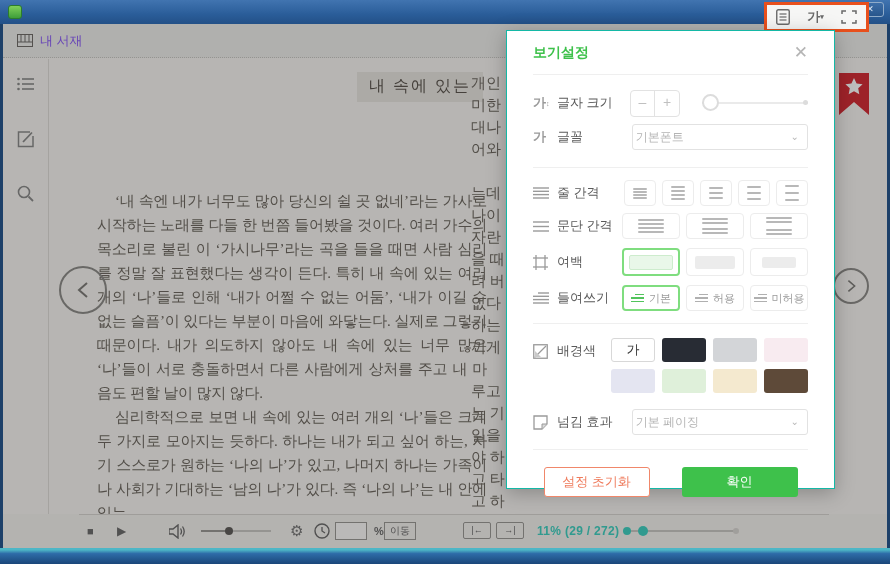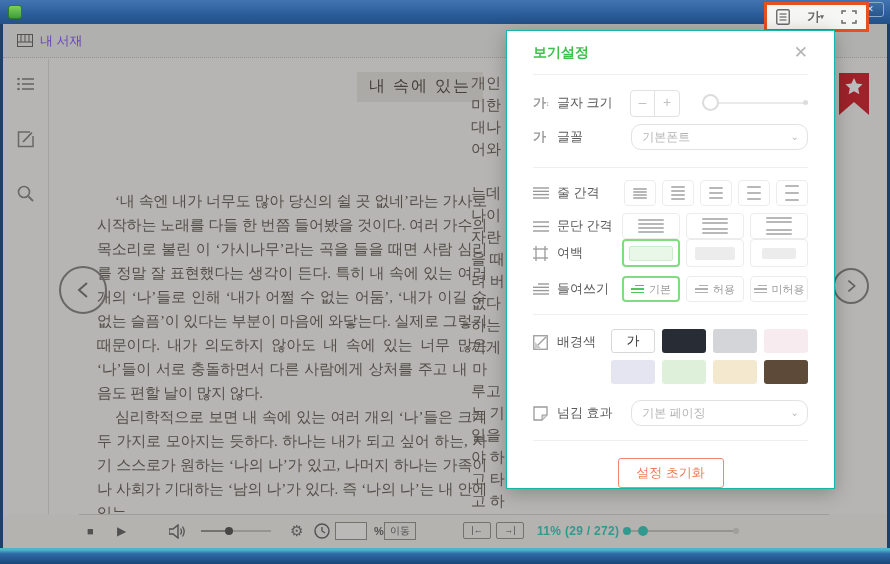--- a/index.html
+++ b/index.html
@@ -103,22 +103,22 @@
   .stepper { display:flex; border:1px solid #e2e2e2; border-radius:4px; overflow:hidden; }
   .stepper span { width:27px; height:25px; text-align:center; line-height:23px; color:#c0c0c0; font-size:14px; }
   .stepper span:first-child { border-right:1px solid #e2e2e2; }
 
   .fs-slider { position:relative; width:118px; height:20px; margin-left:22px; }
   .fs-track { position:absolute; left:0; right:0; top:9px; height:2px; background:#eaeaea; }
   .fs-handle { position:absolute; left:0; top:1px; width:17px; height:17px; border-radius:50%;
     background:#fff; border:2px solid #dcdcdc; }
   .fs-end { position:absolute; right:0; top:7px; width:5px; height:5px; border-radius:50%; background:#dcdcdc; }
 
-  .dropdown { position:relative; width:192px; height:26px; border:1px solid #e2e2e2; border-radius:10px;
-    color:#b4b4b4; font-size:12px; line-height:24px; padding:0 10px; }
+  .dropdown { position:relative; width:192px; height:26px; border:1px solid #e2e2e2; border-radius:3px;
+    color:#b4b4b4; font-size:12px; line-height:24px; padding:0 3px; }
   .dd-chevron { position:absolute; right:8px; top:0; color:#b8b8b8; font-size:10px; }
 
   .opt-row { display:flex; gap:6px; }
   .opt-btn { border:1px solid #ececec; border-radius:4px; background:#fff;
     display:flex; align-items:center; justify-content:center; }
   .opt-sm { width:32px; height:26px; }
   .opt-md { width:58px; height:26px; }
   .opt-sel { border:2px solid #7fdd7f; }
 
   .bars { display:flex; flex-direction:column; align-items:center; }
@@ -433,21 +433,21 @@
           <span class="bars pbars pg">
               <i></i>
               <i></i>
               <i class="pgap6"></i>
               <i></i>
             </span>
           </div>
       </div>
     </div>
 
-    <div class="prow" style="">
+    <div class="prow" style="margin-top:9px;">
       <div class="prow-label">
         <span class="pic">
           <svg width="15" height="15" viewBox="0 0 15 15">
             <line x1="3" y1="0" x2="3" y2="15" stroke="#9a9a9a" stroke-width="1.3"></line>
             <line x1="12" y1="0" x2="12" y2="15" stroke="#9a9a9a" stroke-width="1.3"></line>
             <line x1="0" y1="3" x2="15" y2="3" stroke="#9a9a9a" stroke-width="1.3"></line>
             <line x1="0" y1="12" x2="15" y2="12" stroke="#9a9a9a" stroke-width="1.3"></line>
           </svg>
         </span>
         <span>여백</span>
@@ -543,17 +543,18 @@
       <div class="dropdown">
         <span>기본 페이징</span>
         <span class="dd-chevron">⌄</span>
       </div>
     </div>
 
     <div class="sect-divider"></div>
 
     <div class="panel-actions" style="margin-top:17px;gap:32px;">
       <div class="btn-reset">설정 초기화</div>
+      <div class="btn-confirm">확인</div>
     </div>
   </div>
 
   <div class="bottom-strip"></div>
 </div>
 
 </body></html>

